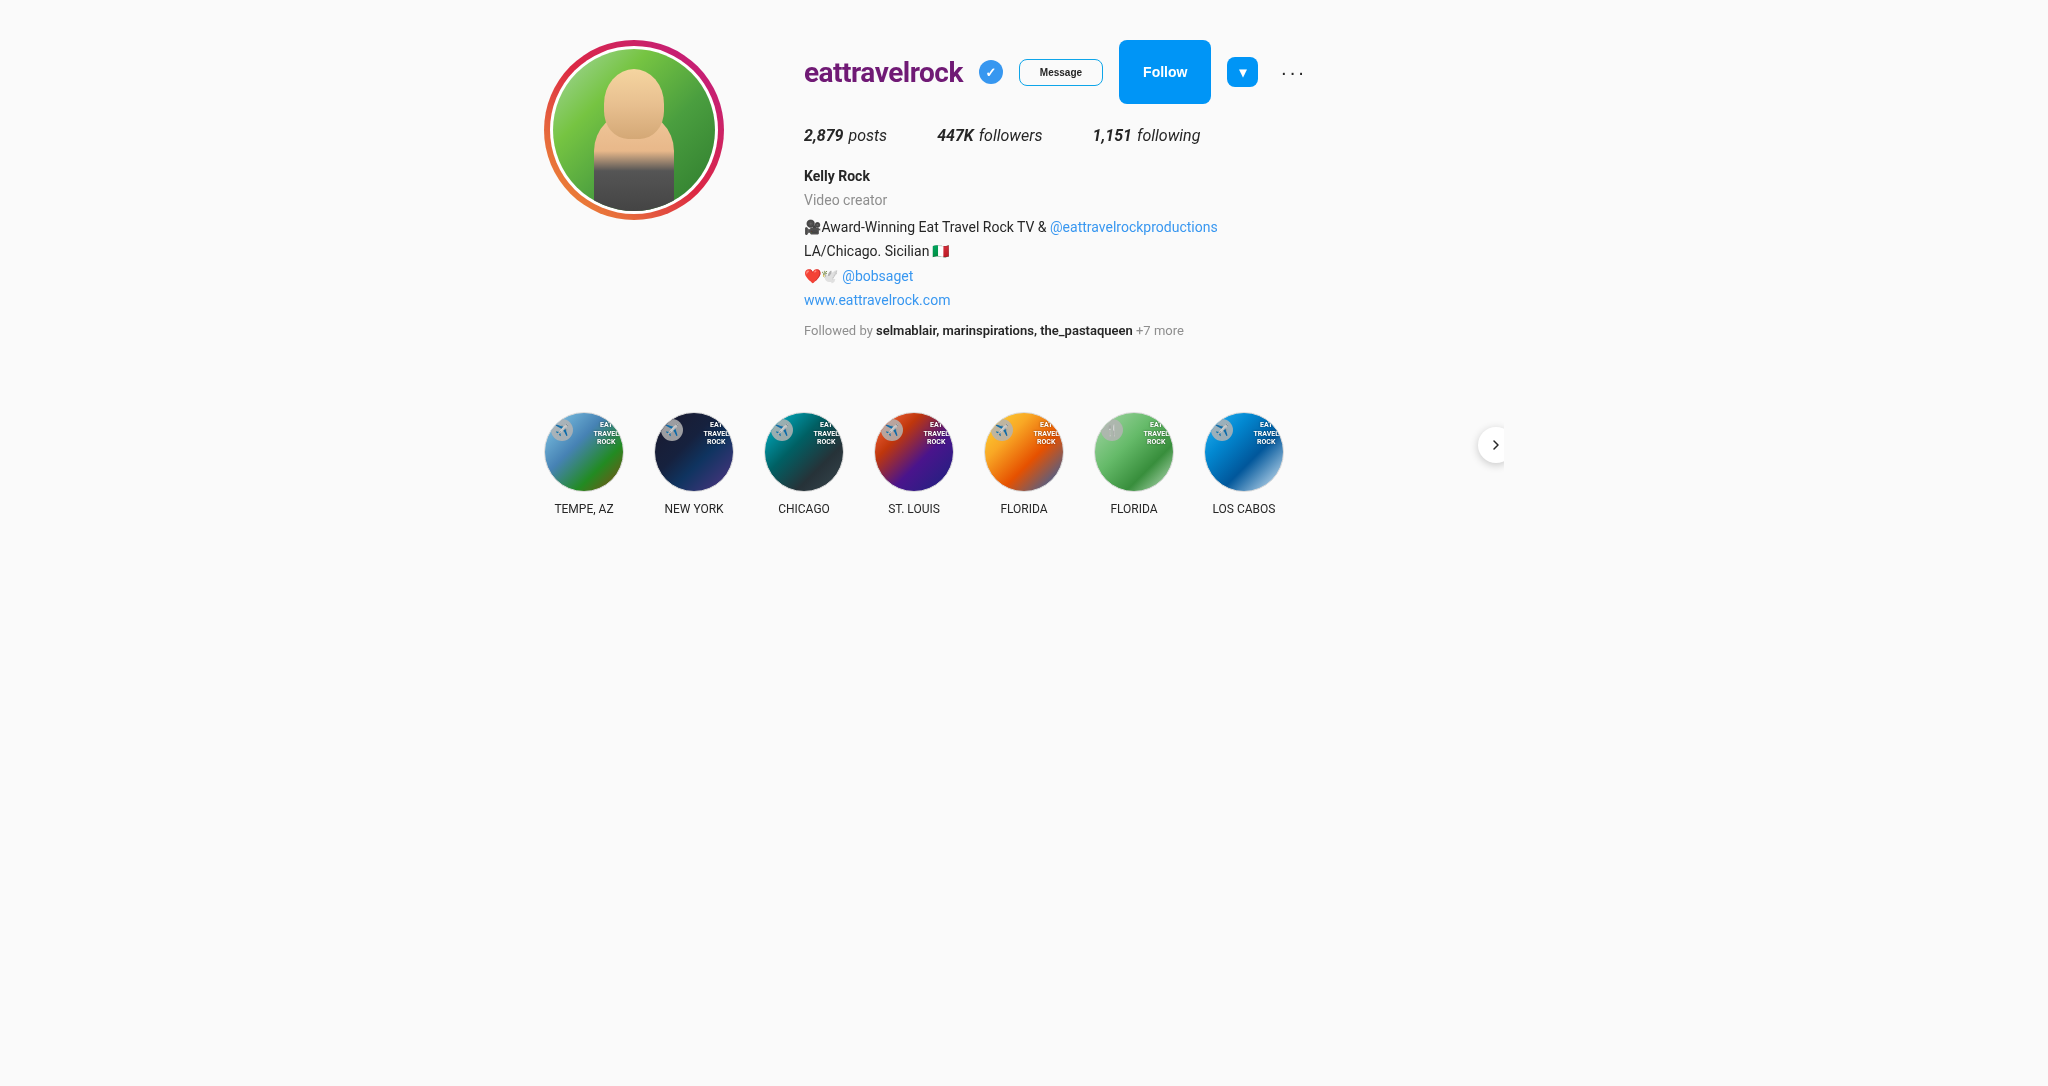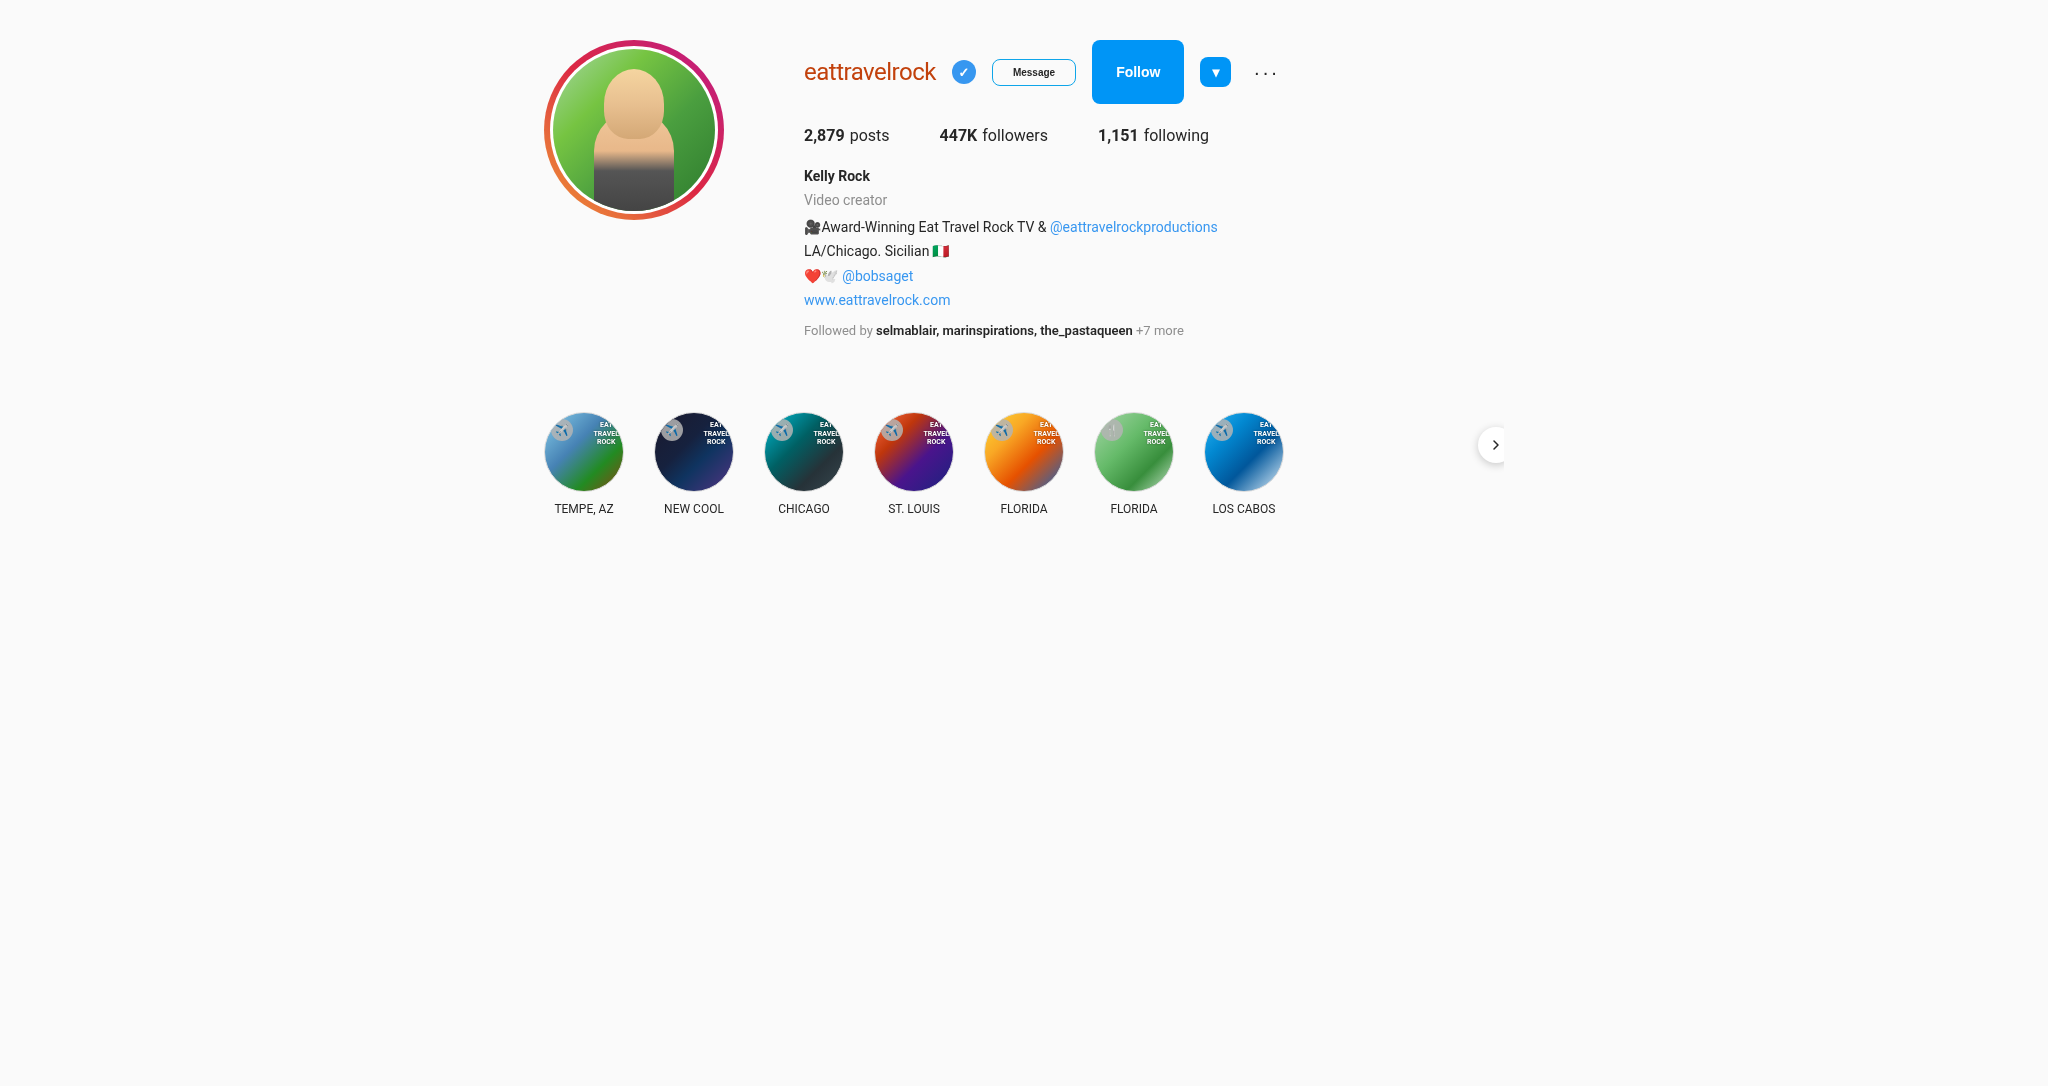--- a/index.html
+++ b/index.html
@@ -87,23 +87,23 @@
 
     .username-row {
       display: flex;
       align-items: center;
       gap: 16px;
       margin-bottom: 22px;
       flex-wrap: wrap;
     }
 
     .username {
-      font-size: 24px;
-      font-weight: 400;
-      color: #c2410c;
+      font-size: 28px;
+      font-weight: 700;
+      color: #701a75;
       letter-spacing: -0.5px;
     }
 
     .verified-badge {
       width: 24px;
       height: 24px;
       background: #3797f0;
       border-radius: 50%;
       display: flex;
       align-items: center;
@@ -166,20 +166,21 @@
     .stats-row {
       display: flex;
       gap: 50px;
       margin-bottom: 20px;
     }
 
     .stat-item {
       display: flex;
       gap: 5px;
       align-items: flex-end;
+      font-style: italic;
     }
 
     .stat-number {
       font-size: 16px;
       font-weight: 700;
       color: #262626;
     }
 
     .stat-label {
       font-size: 16px;
@@ -416,21 +417,21 @@
           </div>
           <span class="highlight-label">TEMPE, AZ</span>
         </div>
 
         <div class="highlight-item">
           <div class="highlight-circle hl-newyork">
             <div class="highlight-inner-img">
               <span class="plane-icon">✈️</span>
             </div>
           </div>
-          <span class="highlight-label">NEW COOL</span>
+          <span class="highlight-label">NEW YORK</span>
         </div>
 
         <div class="highlight-item">
           <div class="highlight-circle hl-chicago">
             <div class="highlight-inner-img">
               <span class="plane-icon">✈️</span>
             </div>
           </div>
           <span class="highlight-label">CHICAGO</span>
         </div>

